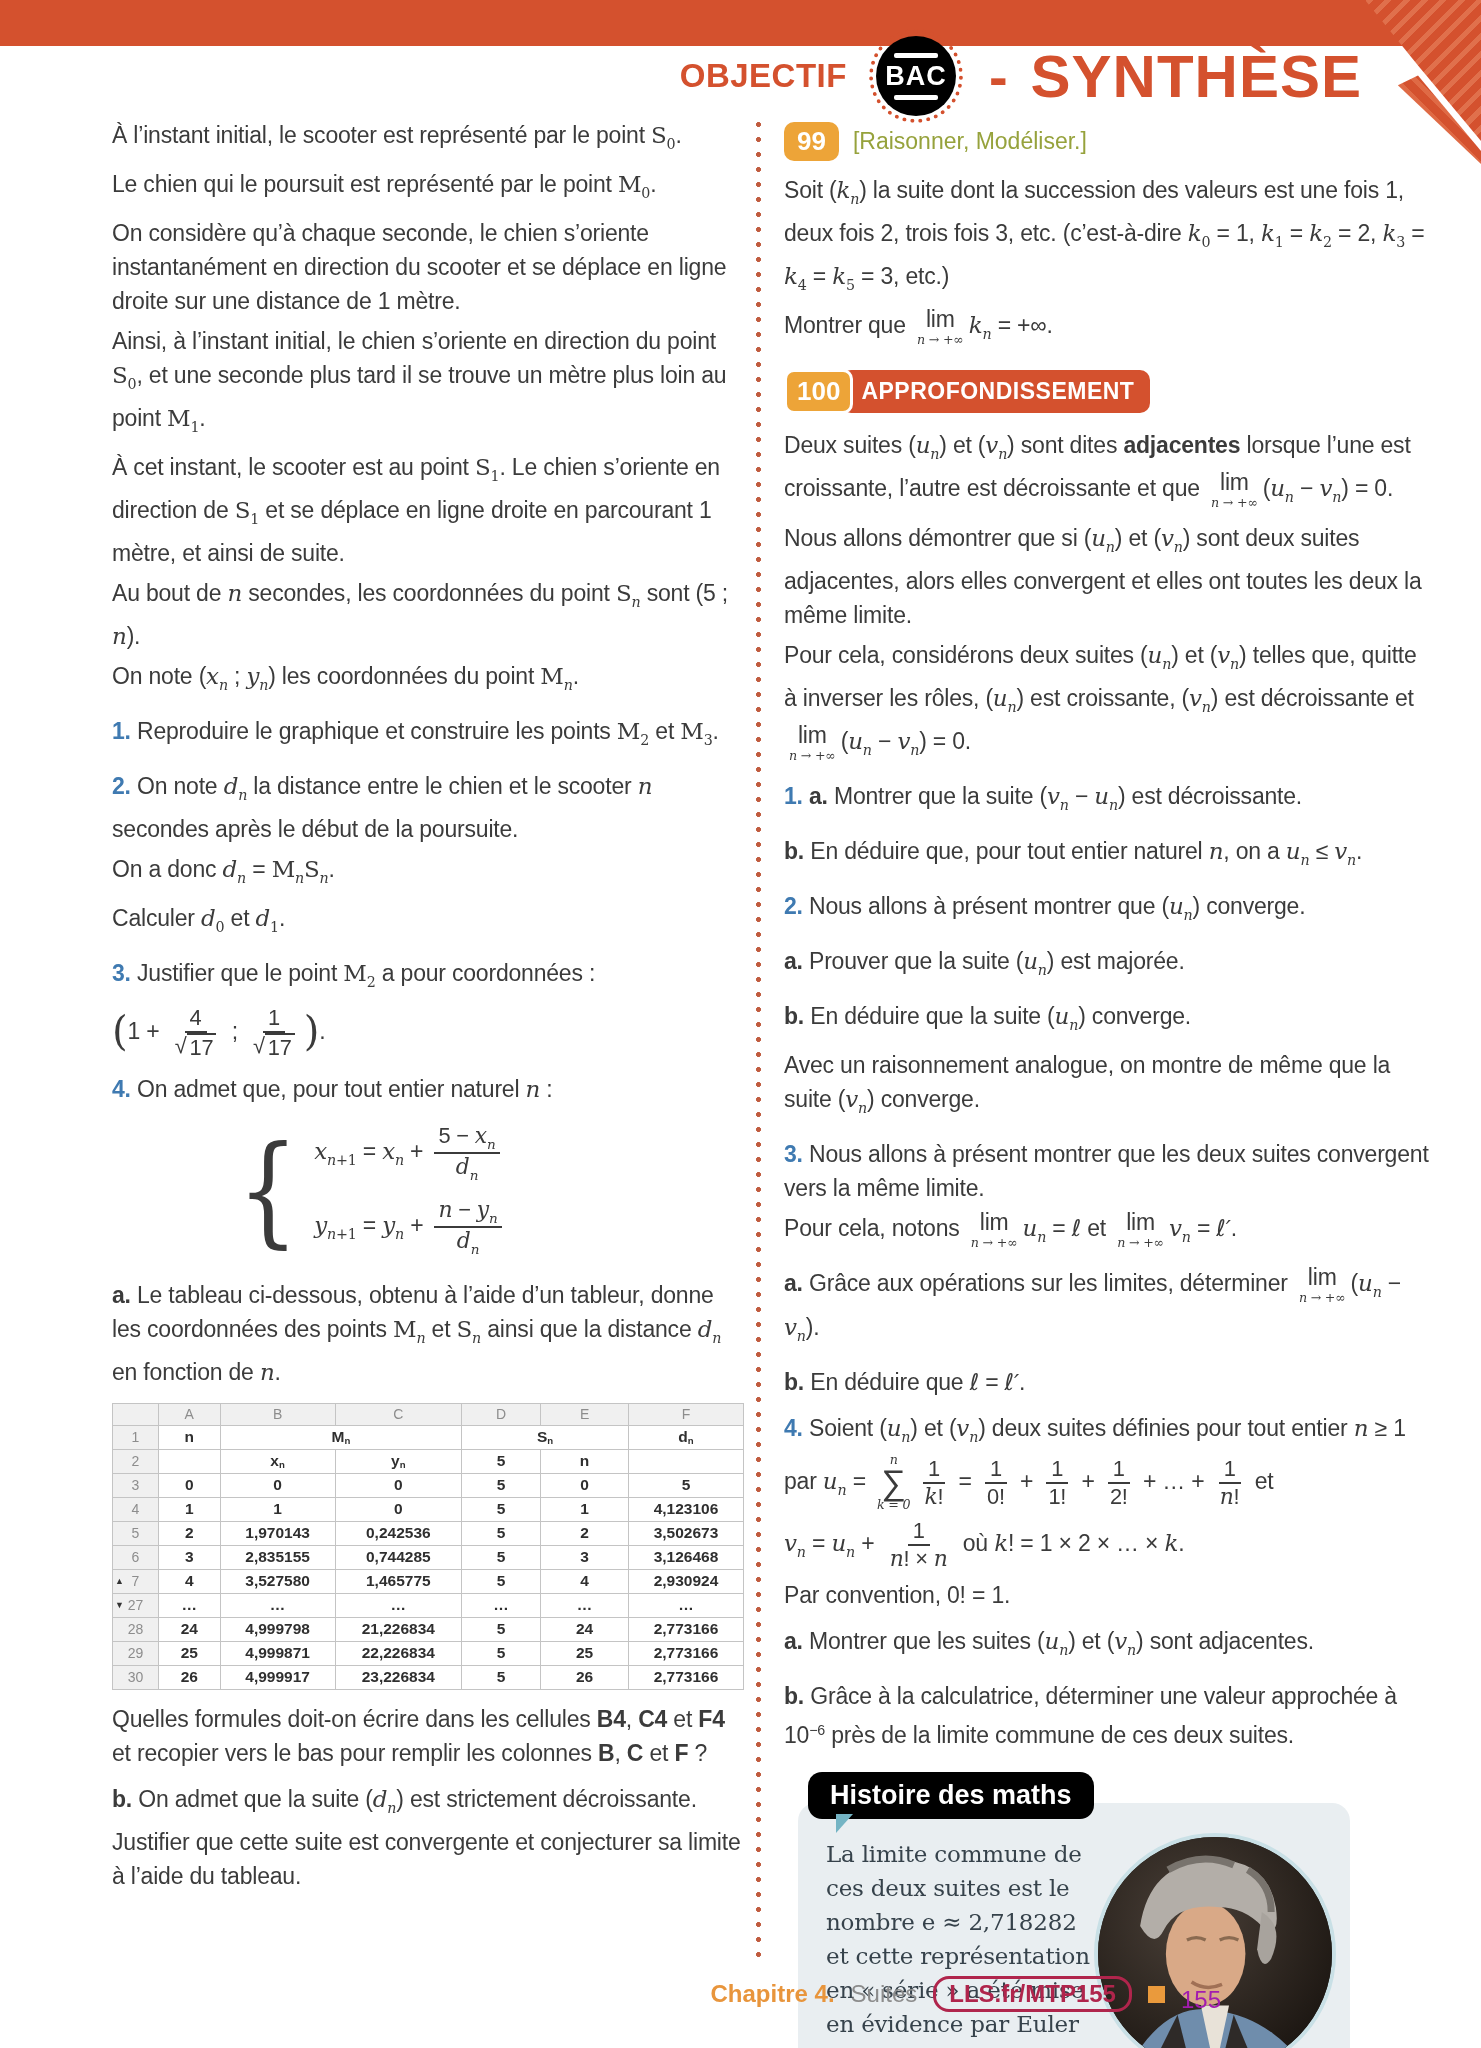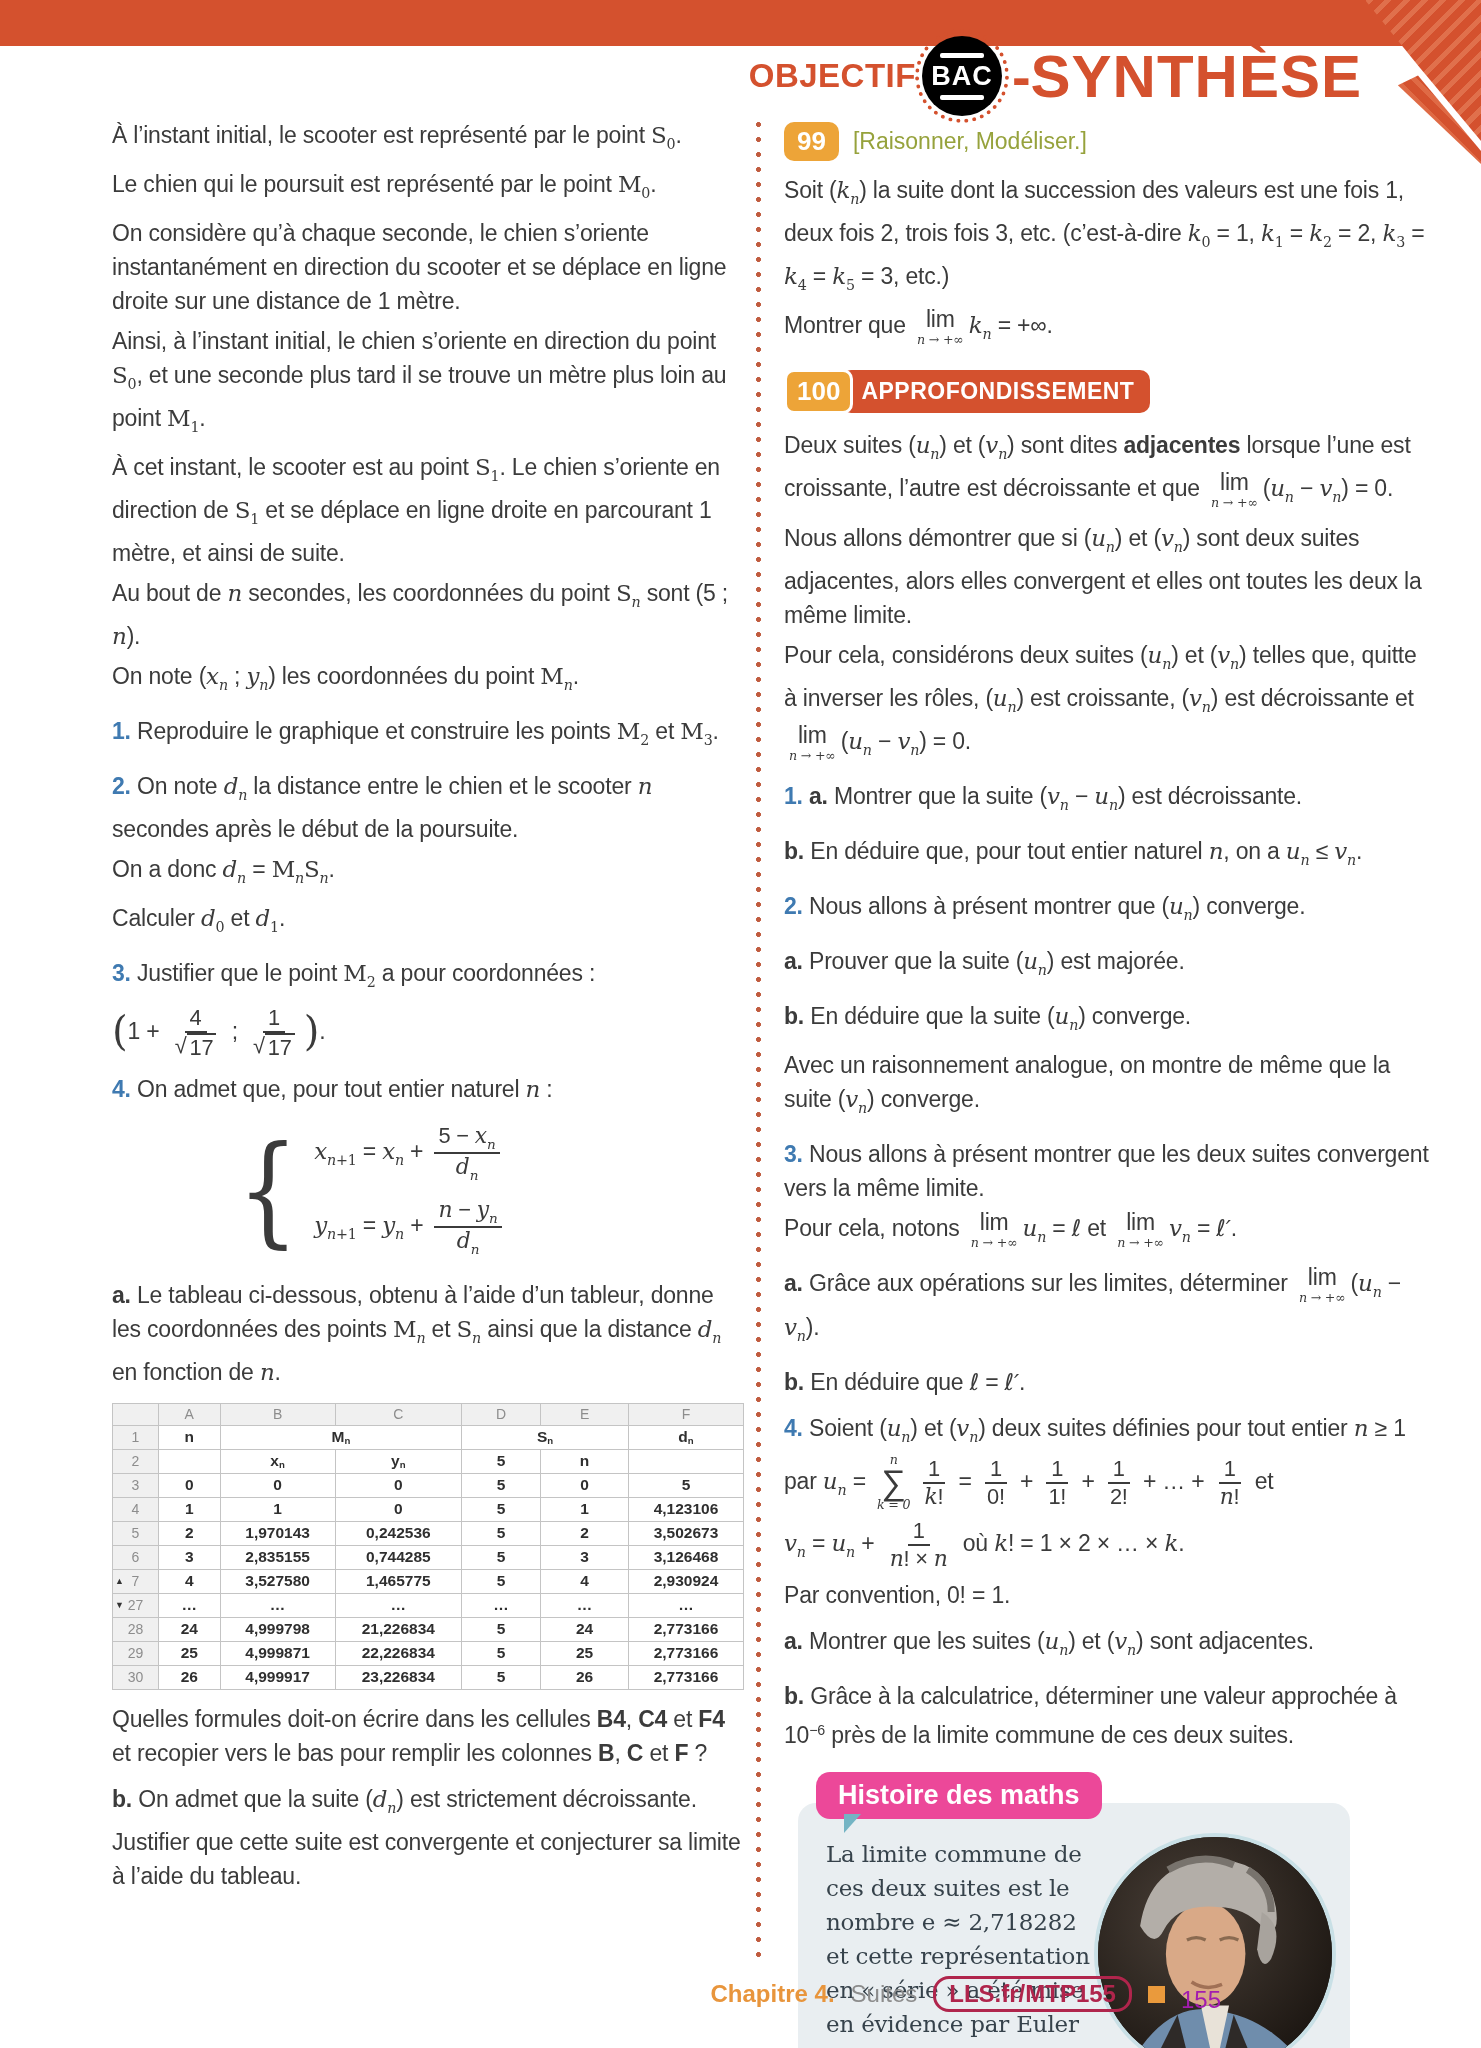--- a/index.html
+++ b/index.html
@@ -8,21 +8,21 @@
 
   
   .topband{position:absolute;top:0;left:0;width:100%;height:46px;background:#d4512e;}
   .corner{position:absolute;top:0;right:0;width:126px;height:164px;}
   .corner .c1{position:absolute;inset:0;
       background:repeating-linear-gradient(135deg,#d4512e 0 8px,#e0704c 8px 13px);
       clip-path:polygon(8% 0,100% 0,100% 86%,50% 40%);}
   .corner .c2{position:absolute;inset:0;
       background:repeating-linear-gradient(45deg,#d4512e 0 8px,#df6a45 8px 13px);
       clip-path:polygon(50% 46%,100% 92%,100% 100%,34% 52%);}
-  .header{position:absolute;top:36px;right:119px;display:flex;align-items:center;gap:0;text-align:right;}
+  .header{position:absolute;top:36px;right:119px;display:flex;align-items:center;gap:23px;text-align:right;}
   .h-obj{font-size:33px;font-weight:bold;color:#d4512e;letter-spacing:.5px;}
   .bac{width:80px;height:80px;border-radius:50%;background:#000000;color:#fff;
        display:flex;flex-direction:column;align-items:center;justify-content:center;
        outline:4px dotted #d4512e;outline-offset:3px;margin:0 6px;}
   .bac .bar{width:44px;height:5px;background:#fff;border-radius:2px;}
   .bac .txt{font-size:27px;font-weight:bold;margin:3px 0;letter-spacing:1px;}
   .h-sep{font-size:56px;font-weight:bold;color:#d4512e;margin-left:4px;}
   .h-syn{font-size:60px;font-weight:bold;color:#d4512e;letter-spacing:1px;}
 
   
@@ -91,22 +91,22 @@
   .sheet th:nth-child(4){width:124px;}
   .sheet th:nth-child(5){width:78px;}
   .sheet th:nth-child(6){width:88px;}
   .sheet th:nth-child(7){width:112px;}
   th.cornercell{background:#f0f0f0 linear-gradient(to bottom right,transparent 62%,#bdbdbd 62%);}
   .mk{position:absolute;left:2px;top:50%;transform:translateY(-50%);font-size:9px;color:#333;}
   .csub{font-size:0.62em;vertical-align:-0.25em;}
 
   
   .hist{margin:20px 0 0 14px;width:552px;position:relative;}
-  .hist-tab{display:inline-block;background:#ec4899;color:#fff;font-weight:bold;font-size:27px;
-            padding:8px 22px;border-radius:14px;position:relative;z-index:2;margin-left:18px;}
+  .hist-tab{display:inline-block;background:#000000;color:#fff;font-weight:bold;font-size:27px;
+            padding:8px 22px;border-radius:14px;position:relative;z-index:2;margin-left:10px;}
   .hist-tab::after{content:"";position:absolute;left:28px;bottom:-14px;
             border:9px solid transparent;border-top:10px solid #74b4c4;border-left:8px solid #74b4c4;}
   .hist-body{background:#e9eef1;border-radius:18px;margin-top:-16px;
              padding:34px 14px 22px 28px;display:flex;align-items:flex-start;}
   .hist-text{font-family:"DejaVu Serif","Liberation Serif",serif;font-size:23px;line-height:34px;
              color:#36424b;width:298px;letter-spacing:-0.2px;}
   .hist-text .para{font-family:inherit;}
   .portrait{width:234px;height:234px;border-radius:50%;flex-shrink:0;margin-left:4px;margin-top:-4px;
             border:4px solid #c9e0e6;overflow:hidden;background:#241f1b;}
 

